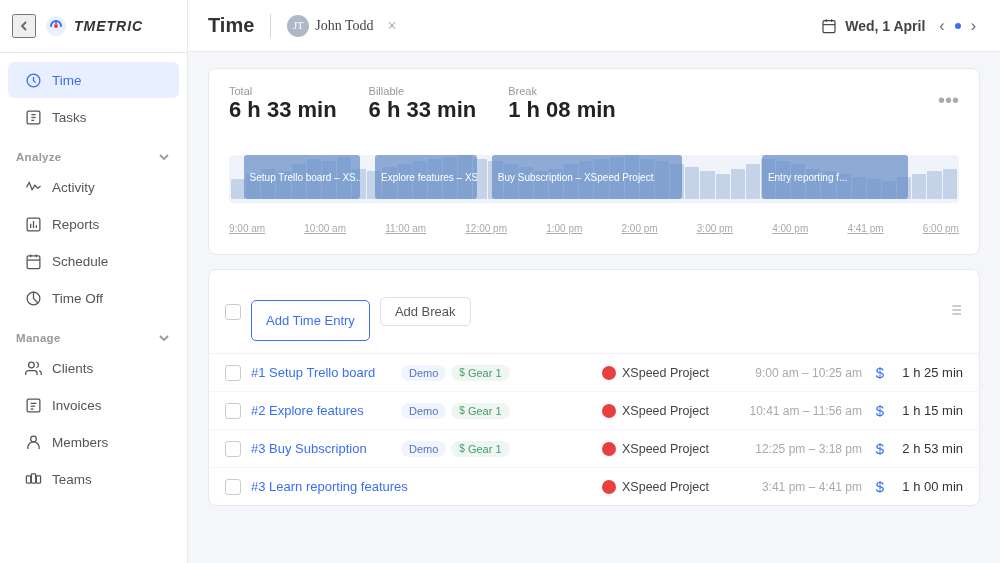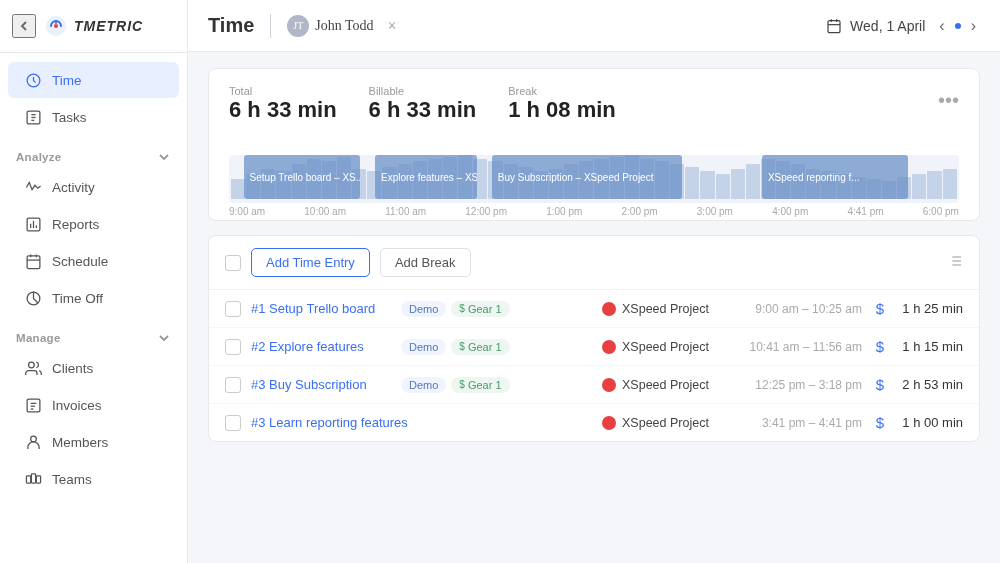--- a/index.html
+++ b/index.html
@@ -49,21 +49,21 @@
     .topbar {
       display: flex; align-items: center; background: #fff; border-bottom: 1px solid #e8e9ec;
       padding: 0 20px; height: 52px; gap: 0;
     }
     .topbar-title { font-size: 20px; font-weight: 600; color: #333; }
     .topbar-divider { width: 1px; height: 24px; background: #d0d3db; margin: 0 16px; }
     .topbar-user { display: flex; align-items: center; gap: 6px; font-size: 14px; color: #444; font-family: Liberation Serif, serif; }
     .topbar-user-avatar { width: 22px; height: 22px; border-radius: 50%; background: #b0b8c8; display: flex; align-items: center; justify-content: center; font-size: 10px; color: #fff; }
     .topbar-close { margin-left: 8px; cursor: pointer; color: #999; font-size: 16px; }
     .topbar-spacer { flex: 1; }
-    .topbar-date { display: flex; align-items: center; gap: 8px; font-size: 14px; color: #444; }
+    .topbar-date { display: flex; align-items: center; gap: 8px; font-size: 14px; color: #444; font-weight: bold; }
     .topbar-date-nav { display: flex; align-items: center; gap: 6px; }
     .topbar-date-nav button { background: none; border: none; cursor: pointer; color: #666; font-size: 16px; padding: 2px 4px; }
     .topbar-date-nav .dot { width: 6px; height: 6px; border-radius: 50%; background: #3b6ef5; display: inline-block; }
 
     
     .content { flex: 1; overflow-y: auto; padding: 16px 20px; display: flex; flex-direction: column; gap: 14px; }
 
     
     .summary-card {
       background: #fff; border: 1px solid #e8e9ec; border-radius: 8px; padding: 16px 20px 0 20px;
@@ -88,21 +88,21 @@
     }
     .entries-toolbar {
       display: flex; align-items: center; gap: 10px; padding: 12px 16px;
       border-bottom: 1px solid #f0f1f5;
     }
     .entries-toolbar-spacer { flex: 1; }
     .toolbar-filter-icon { color: #aaa; cursor: pointer; }
 
     .btn-add-time {
       background: #fff; border: 1.5px solid #3b6ef5; color: #3b6ef5; border-radius: 5px;
-      padding: 6px 14px; font-size: 13px; font-weight: 500; cursor: pointer;
+      padding: 12px 14px; font-size: 13px; font-weight: 500; cursor: pointer; margin-top: 18px;
     }
     .btn-add-break {
       background: #fff; border: 1.5px solid #dde0e8; color: #555; border-radius: 5px;
       padding: 6px 14px; font-size: 13px; font-weight: 500; cursor: pointer;
     }
 
     
     .entry-row {
       display: flex; align-items: center; padding: 10px 16px; border-bottom: 1px solid #f5f6fa;
       gap: 10px;
@@ -374,24 +374,24 @@
           <div class="timeline-segment seg1">
             <span>Setup Trello board – XS...</span>
           </div>
           <div class="timeline-segment seg2">
             <span>Explore features – XS...</span>
           </div>
           <div class="timeline-segment seg3">
             <span>Buy Subscription – XSpeed Project</span>
           </div>
           <div class="timeline-segment seg4">
-            <span>XSpeed reporting f...</span>
+            <span>Entry reporting f...</span>
           </div>
         </div>
-        <div style="display:flex; justify-content:space-between; padding:3px 0; font-size:10px; color:#aaa;">
+        <div style="display:flex; justify-content:space-between; padding:20px 0; font-size:10px; color:#aaa;text-decoration:underline;">
           <span>9:00 am</span>
           <span>10:00 am</span>
           <span>11:00 am</span>
           <span>12:00 pm</span>
           <span>1:00 pm</span>
           <span>2:00 pm</span>
           <span>3:00 pm</span>
           <span>4:00 pm</span>
           <span>4:41 pm</span>
           <span>6:00 pm</span>

